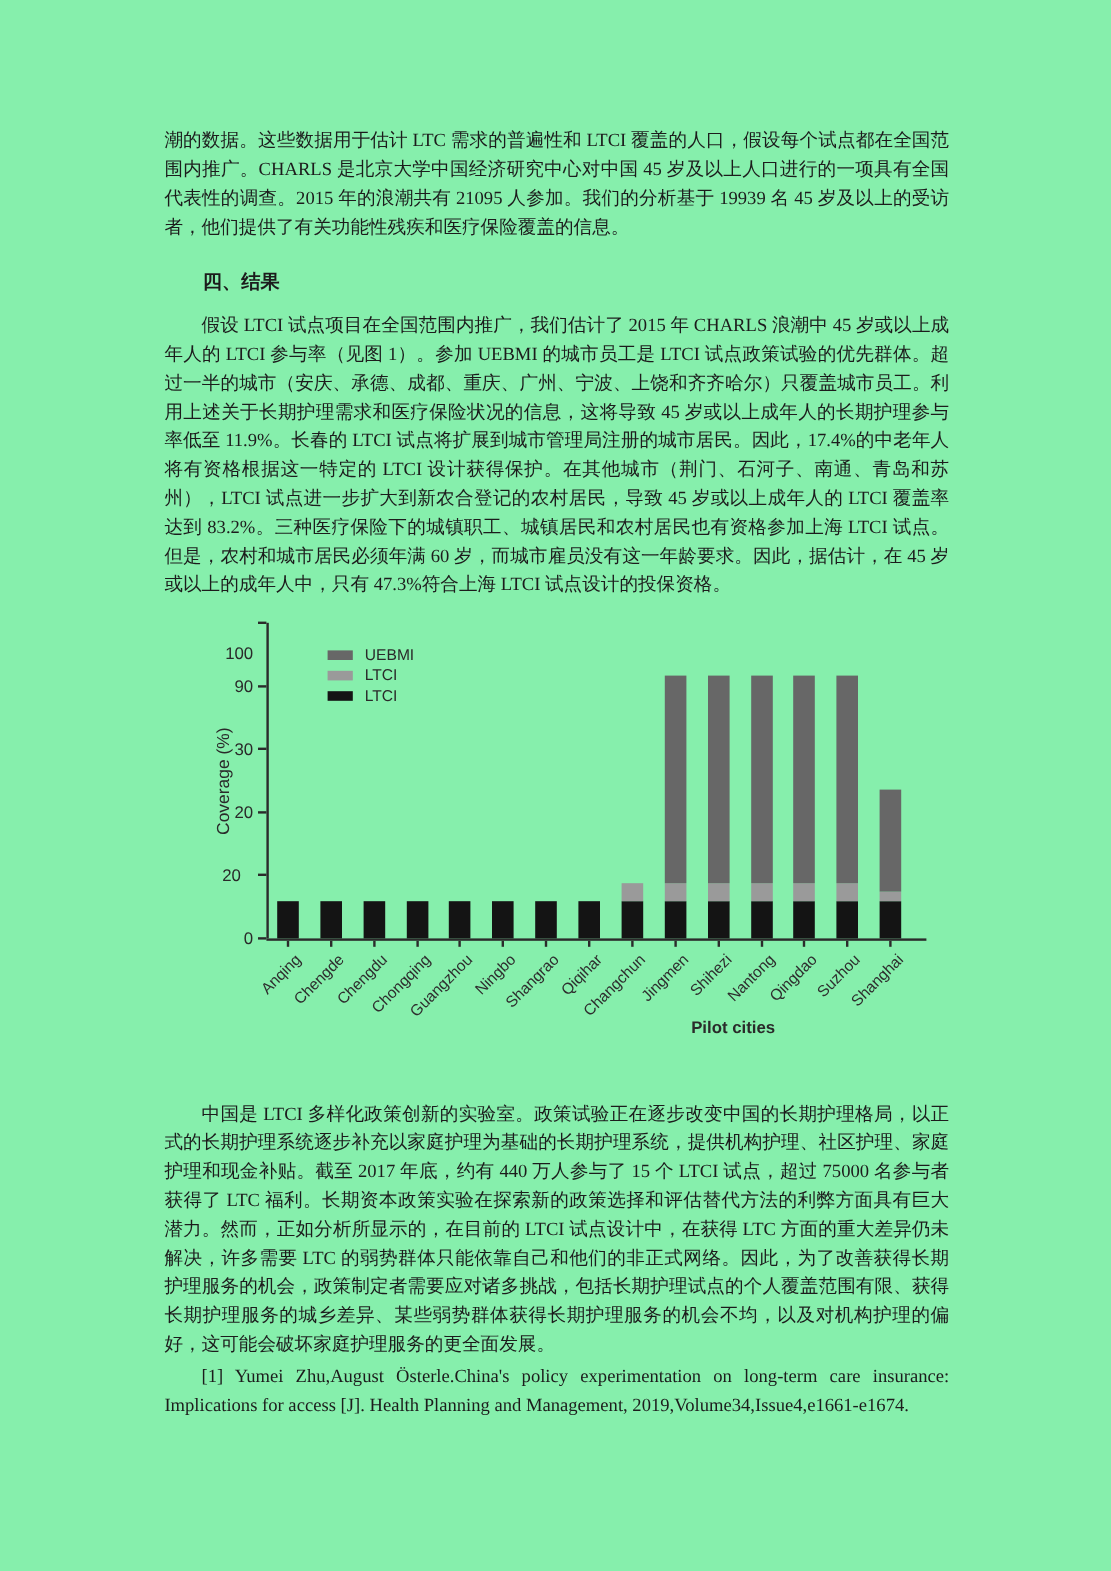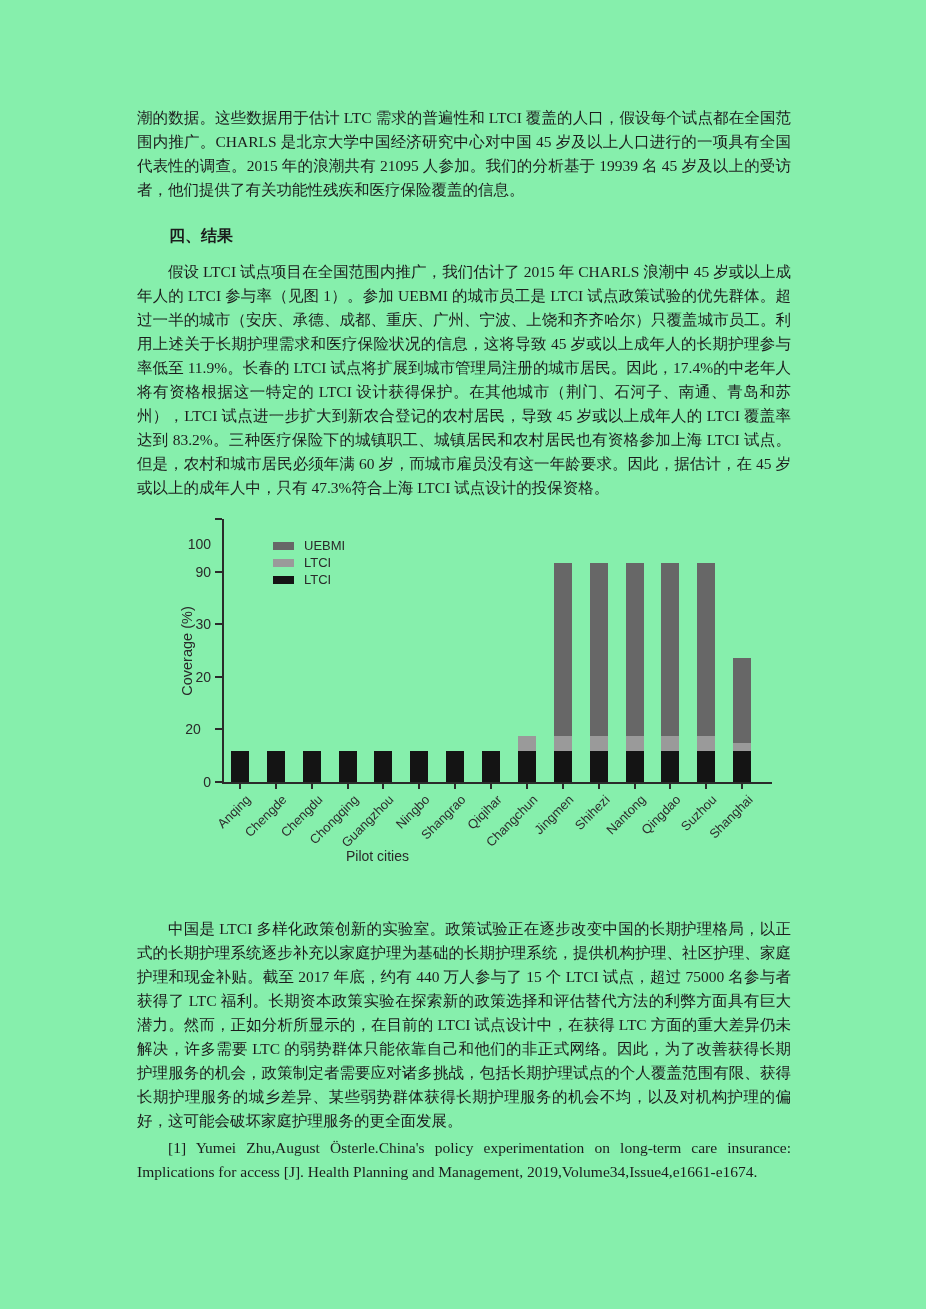--- a/index.html
+++ b/index.html
@@ -51,22 +51,22 @@
   }
   #chart .ylabel{
     position:absolute;
     width:150px; height:16px;
     text-align:center;
     font-size:14.5px; color:#2a2a2a;
     transform:rotate(-90deg);
   }
   #chart .xlabel{
     position:absolute;
-    text-align:left;
-    font-size:14px; color:#2a2a2a;
+    text-align:right;
+    font-size:14px; color:#2a2a2a;font-weight:bold;
   }
   #chart .bar-seg{ position:absolute; }
   #chart .city-label{
     position:absolute;
     white-space:nowrap;
     font-size:13px; color:#2e2e2e;
     transform:translateX(-100%) rotate(-45deg);
     transform-origin:100% 0;
   }
   #chart .legend{

